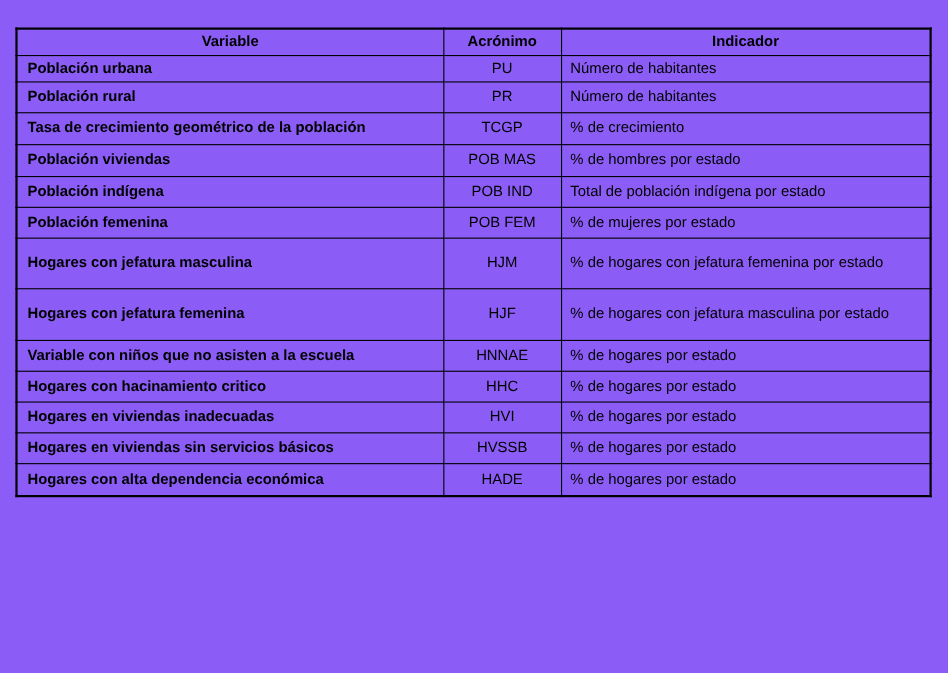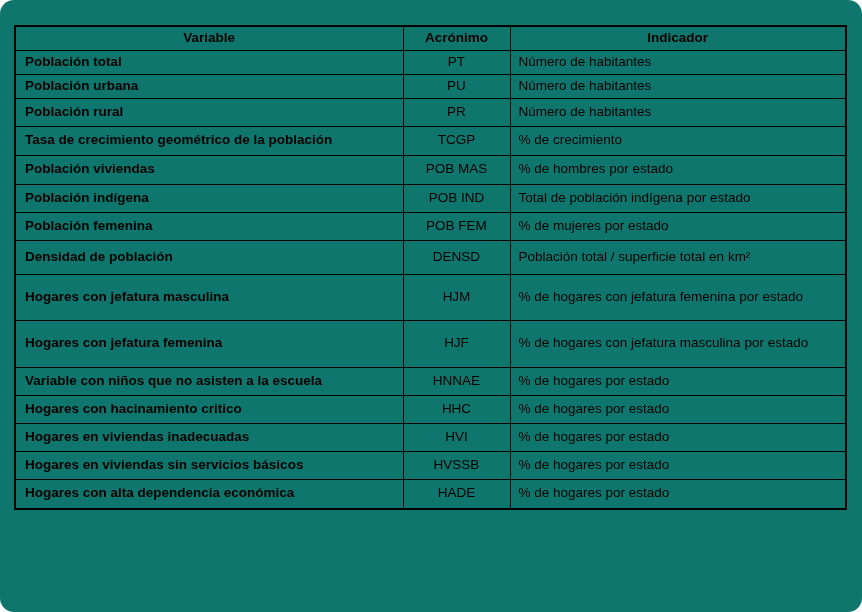--- a/index.html
+++ b/index.html
@@ -8,23 +8,22 @@
     background: #ffffff;
     width: 862px;
     height: 612px;
     font-family: "Liberation Sans", sans-serif;
     color: #000000;
   }
   .page {
     position: relative;
     width: 862px;
     height: 612px;
-    background: #0f766e;
+    background: #8b5cf6;
     overflow: hidden;
-    border-radius: 14px;
   }
   table.vars {
     position: absolute;
     left: 14px;
     top: 25px;
     border-collapse: collapse;
     table-layout: fixed;
     width: 831px;
     border: 2px solid #000000;
   }
@@ -81,25 +80,20 @@
     </colgroup>
     <thead>
       <tr class="h24">
         <th>Variable</th>
         <th>Acrónimo</th>
         <th>Indicador</th>
       </tr>
     </thead>
     <tbody>
       <tr class="h22">
-        <td class="variable">Población total</td>
-        <td class="acronym">PT</td>
-        <td class="indicator">Número de habitantes</td>
-      </tr>
-      <tr class="h22">
         <td class="variable">Población urbana</td>
         <td class="acronym">PU</td>
         <td class="indicator">Número de habitantes</td>
       </tr>
       <tr class="h28">
         <td class="variable">Población rural</td>
         <td class="acronym">PR</td>
         <td class="indicator">Número de habitantes</td>
       </tr>
       <tr class="h29">
@@ -114,25 +108,20 @@
       </tr>
       <tr class="h28">
         <td class="variable">Población indígena</td>
         <td class="acronym">POB IND</td>
         <td class="indicator">Total de población indígena por estado</td>
       </tr>
       <tr class="h28">
         <td class="variable">Población femenina</td>
         <td class="acronym">POB FEM</td>
         <td class="indicator">% de mujeres por estado</td>
-      </tr>
-      <tr class="h34">
-        <td class="variable">Densidad de población</td>
-        <td class="acronym">DENSD</td>
-        <td class="indicator">Población total / superficie total en km²</td>
       </tr>
       <tr class="h46">
         <td class="variable">Hogares con jefatura masculina</td>
         <td class="acronym">HJM</td>
         <td class="indicator">% de hogares con jefatura femenina por estado</td>
       </tr>
       <tr class="h47">
         <td class="variable">Hogares con jefatura femenina</td>
         <td class="acronym">HJF</td>
         <td class="indicator">% de hogares con jefatura masculina por estado</td>

